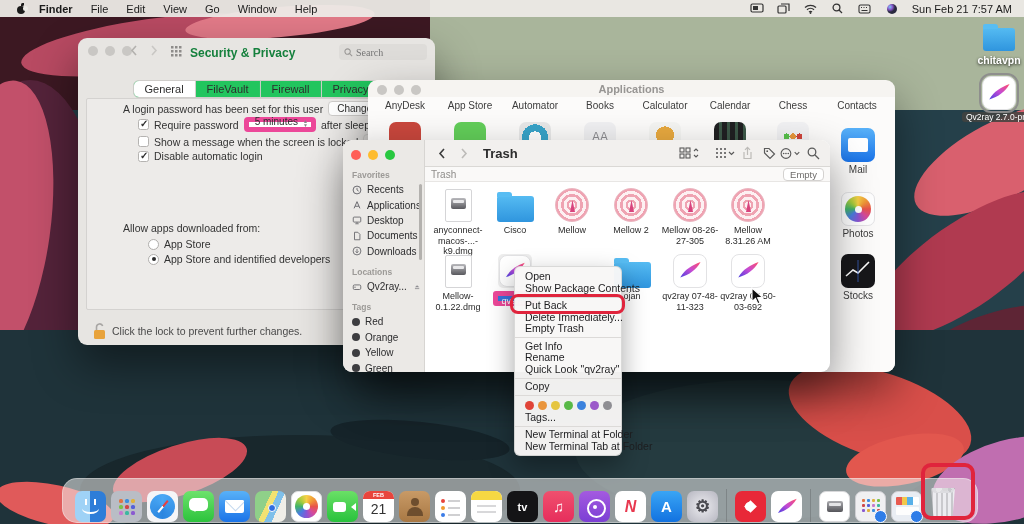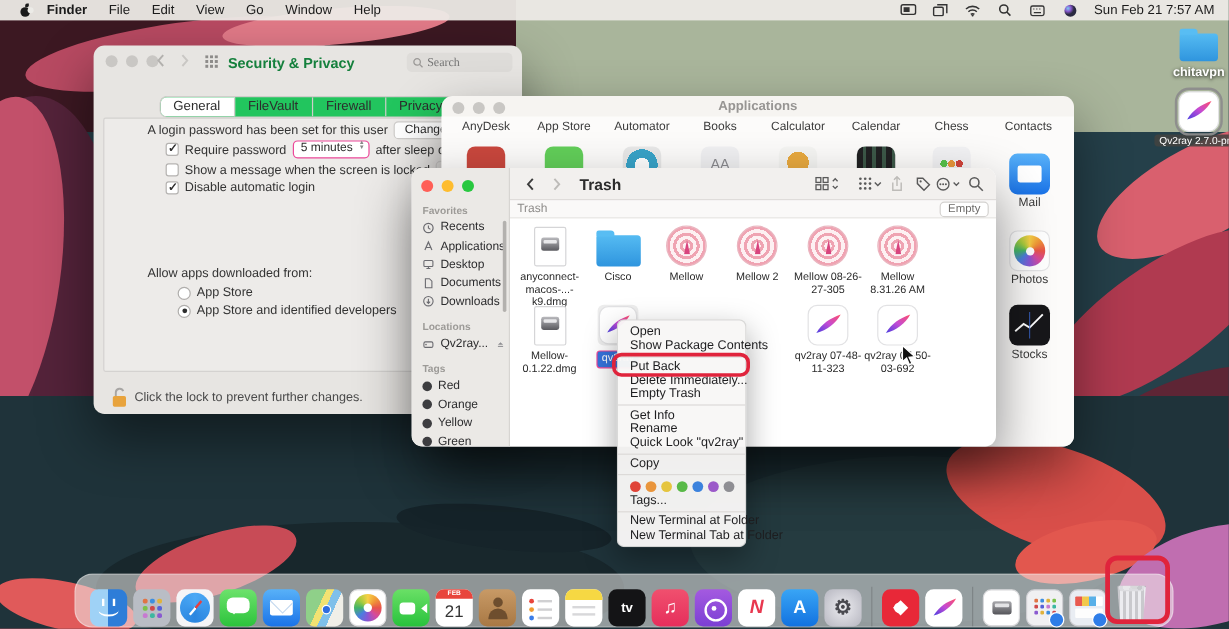--- a/index.html
+++ b/index.html
@@ -37,21 +37,21 @@
 .seg span:last-child{border-right:0}
 .seg span.on{background:#fff}
 .sec-box{position:absolute;left:8px;top:60px;width:341px;height:212px;background:#edebe9;border:1px solid #d4d2d0;border-radius:2px}
 .sec .row{position:absolute;font-size:10.5px;color:#333;display:flex;align-items:center;gap:5px;white-space:nowrap}
 .btn{background:#fff;border:1px solid #cfcdcb;border-radius:4px;font-size:10px;padding:1px 8px;color:#2d2d2d}
 .btn.dis{color:#b5b3b0;background:#eceae8;border-color:#d8d6d4}
 .cb{width:11px;height:11px;border:1px solid #b5b3b1;border-radius:2.5px;background:#fff;position:relative;flex:none}
 .cb.on::after{content:"✓";position:absolute;left:1px;top:-2px;font-size:10px;color:#2d2d2d;font-weight:bold}
 .radio{width:11px;height:11px;border:1px solid #b0aeac;border-radius:50%;background:#fff;position:relative;flex:none}
 .radio.on::after{content:"";position:absolute;left:2.5px;top:2.5px;width:4px;height:4px;border-radius:50%;background:#2d2d2d}
-.sel{background:#fff;border:1px solid #ec4899;border-radius:4px;padding:0 3px 0 6px;font-size:10px;color:#2d2d2d;display:flex;align-items:flex-start;gap:5px;height:15px}
+.sel{background:#fff;border:5px solid #ec4899;border-radius:4px;padding:0 3px 0 6px;font-size:10px;color:#2d2d2d;display:flex;align-items:flex-end;gap:5px;height:15px}
 .stepper{display:flex;flex-direction:column;line-height:3.5px;font-size:5px;color:#888}
 
 .apps{left:368px;top:80px;width:527px;height:292px;background:#f6f4f1;z-index:8}
 .aw-body{position:absolute;top:17px;left:0;right:0;bottom:0;background:#fcfbfa;border-radius:0 0 9px 9px}
 .aw-title{position:absolute;top:3px;left:0;right:0;text-align:center;font-size:11px;color:#979593;font-weight:bold}
 .aw-lab{position:absolute;top:20px;width:64px;text-align:center;font-size:10px;color:#3c3c3c}
 .ai{position:absolute;top:42px;width:32px;height:32px;border-radius:7px}
 .side-lab{position:absolute;width:64px;text-align:center;font-size:10px;color:#3c3c3c}
 
 .tw{left:343px;top:140px;width:487px;height:232px;z-index:10;background:#fff;overflow:hidden}
@@ -538,20 +538,26 @@
           <span class="selbg">
             <span class="qvic" style="width:32px;height:32px">
               <svg width="24" height="24" viewBox="0 0 32 32">
                 <path d="M4 24 C10 14 18 9 29 5 C24 14 15 21 4 24 Z" fill="url(#swg)"></path>
               </svg>
             </span>
           </span>
         </div>
       <div class="lb sel">qv2ray</div>
     </div>
+    <div class="fi" style="left:178px;top:110px">
+      <div class="ic">
+          <div class="folder"></div>
+        </div>
+      <div class="lb">ojan</div>
+    </div>
     <div class="fi" style="left:236px;top:110px">
       <div class="ic">
           <span class="qvic">
             <svg width="26" height="26" viewBox="0 0 32 32">
               <path d="M4 24 C10 14 18 9 29 5 C24 14 15 21 4 24 Z" fill="url(#swg)"></path>
             </svg>
           </span>
         </div>
       <div class="lb">qv2ray 07-48-11-323</div>
     </div>

